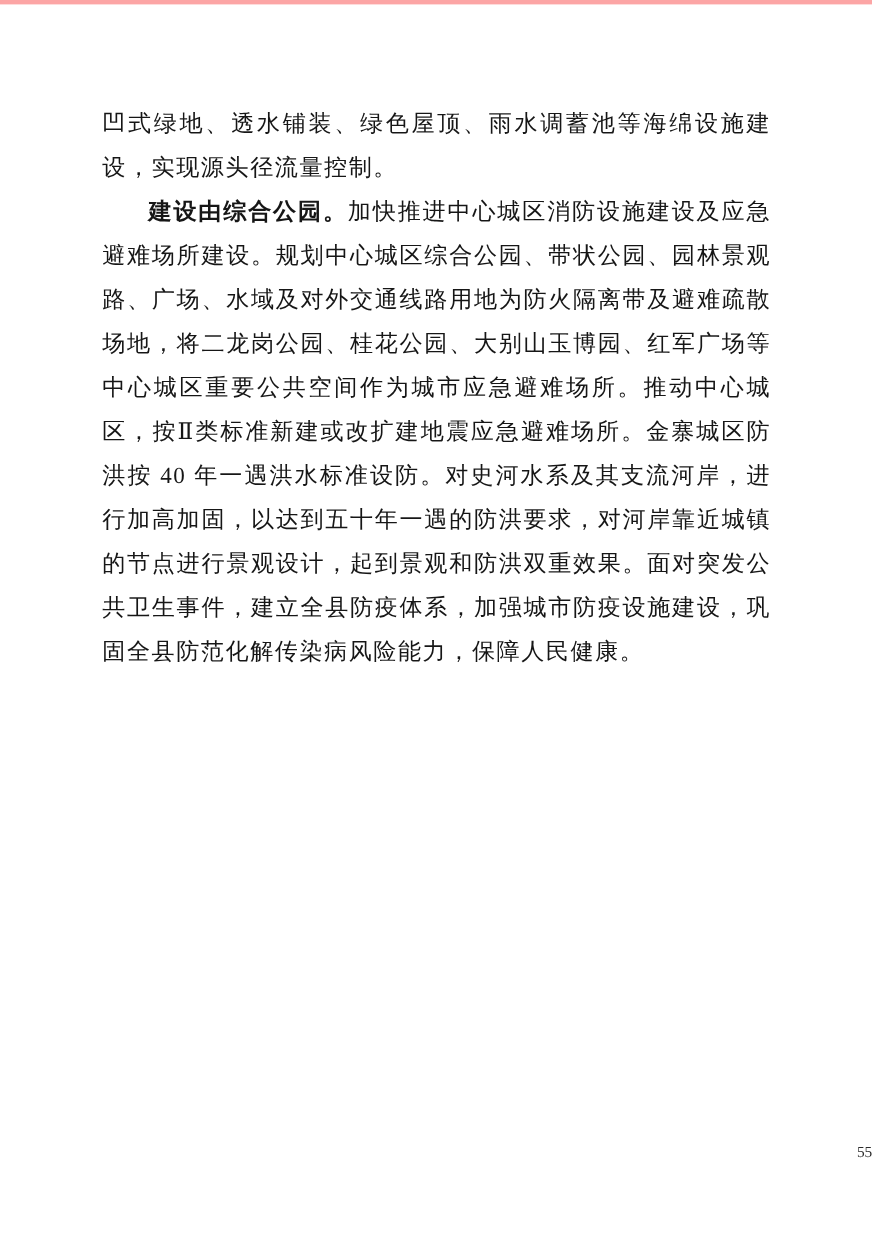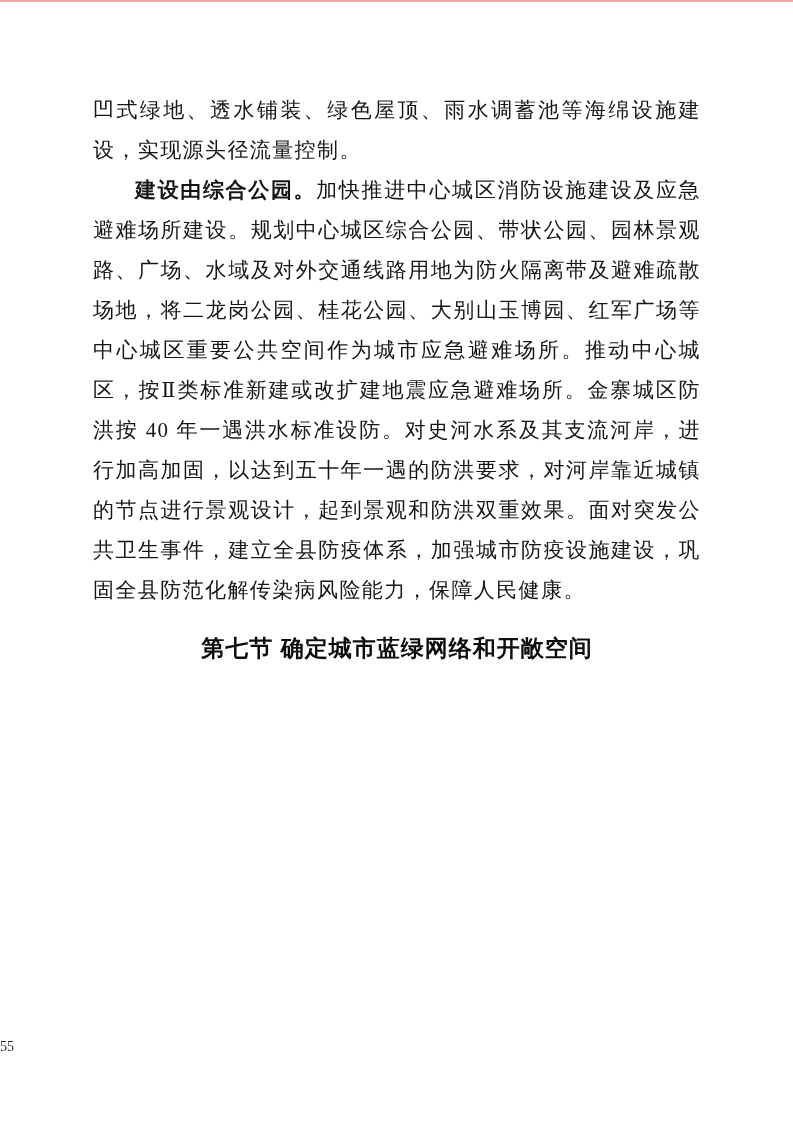--- a/index.html
+++ b/index.html
@@ -6,21 +6,21 @@
     margin: 0;
     padding: 0;
     background: #ffffff;
   }
   .page {
     position: relative;
     width: 793px;
     height: 1122px;
     margin: 0 auto;
     background: #ffffff;
-    border-top: 2px solid #fca5a5;
+    border-top: 4px solid #fca5a5;
     box-sizing: border-box;
     overflow: hidden;
     font-family: "Liberation Serif", "DejaVu Serif", serif;
     color: #161616;
   }
   .text-block {
     position: absolute;
     top: 88px;
     left: 93px;
     width: 608px;
@@ -47,37 +47,36 @@
     line-height: 32px;
     letter-spacing: 1px;
     text-align: center;
     color: #0d0d0d;
   }
   .page-number {
     position: absolute;
     left: 0;
     right: 0;
     top: 1036px;
-    text-align: left;
+    text-align: right;
     font-size: 14px;
     line-height: 18px;
     color: #2a2a2a;
     font-family: "Liberation Serif", "DejaVu Serif", serif;
   }
 </style>
 </head>
 <body>
 
 <div class="page">
   <div class="text-block">
 
     <p class="body-para"><span>凹式绿地、透水铺装、绿色屋顶、雨水调蓄池等海绵设施建设，实现源头径流量控制。</span></p>
 
     <p class="body-para indented"><span class="lead">建设由综合公园。</span><span>加快推进中心城区消防设施建设及应急避难场所建设。规划中心城区综合公园、带状公园、园林景观路、广场、水域及对外交通线路用地为防火隔离带及避难疏散场地，将二龙岗公园、桂花公园、大别山玉博园、红军广场等中心城区重要公共空间作为城市应急避难场所。推动中心城区，按Ⅱ类标准新建或改扩建地震应急避难场所。金寨城区防洪按 40 年一遇洪水标准设防。对史河水系及其支流河岸，进行加高加固，以达到五十年一遇的防洪要求，对河岸靠近城镇的节点进行景观设计，起到景观和防洪双重效果。面对突发公共卫生事件，建立全县防疫体系，加强城市防疫设施建设，巩固全县防范化解传染病风险能力，保障人民健康。</span></p>
 
-    <h2 class="section-heading">第七节 确定城市蓝绿网络和开敞空间</h2>
 
 
 
   </div>
 
   <div class="page-number">55</div>
 </div>
 
 </body></html>

